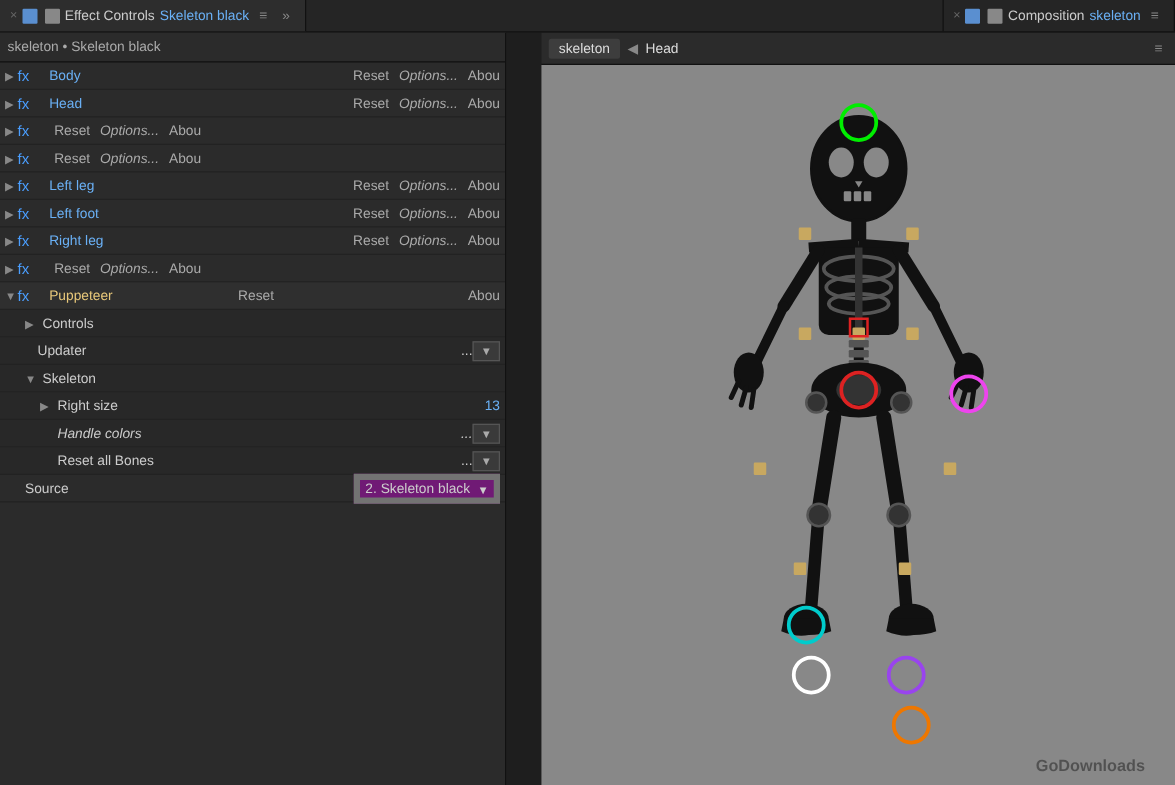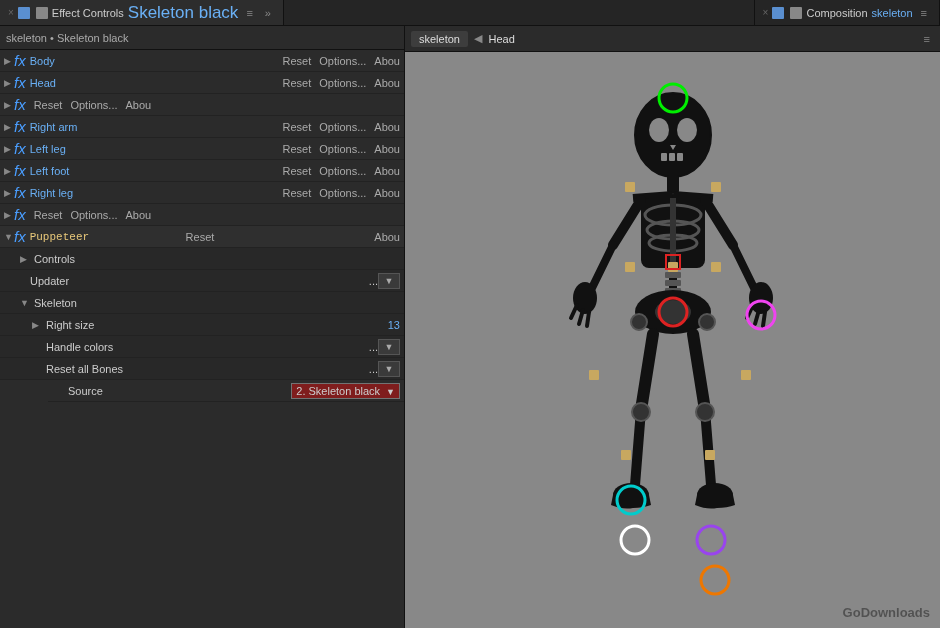--- a/index.html
+++ b/index.html
@@ -57,20 +57,21 @@
       color: #888;
       cursor: pointer;
       padding: 0 4px;
     }
 
     
     .main-layout {
       display: flex;
       flex: 1;
       overflow: hidden;
+      gap: 28px;
     }
 
     
     .left-panel {
       width: 405px;
       background: #2b2b2b;
       display: flex;
       flex-direction: column;
       border-right: 1px solid #111;
       overflow: hidden;
@@ -104,49 +105,48 @@
     }
 
     .expand-arrow {
       width: 10px;
       font-size: 9px;
       color: #888;
       flex-shrink: 0;
     }
     .fx-badge {
       color: #4a9eff;
-      font-style: italic;
-      font-size: 15px;
-      margin-right: 4px;
+      font-size: 12px;
+      margin-right: 16px;
       flex-shrink: 0;
     }
     .effect-name {
       flex: 1;
       font-size: 11px;
       color: #6ab0f5;
       white-space: nowrap;
       overflow: hidden;
     }
     .effect-name.puppeteer {
       color: #e8c87a;
-      font-family: Liberation Mono, monospace;
     }
     .reset-btn {
       color: #aaa;
       font-size: 11px;
       padding: 0 4px;
       cursor: pointer;
       flex-shrink: 0;
     }
     .options-btn {
       color: #aaa;
       font-size: 11px;
       padding: 0 4px;
       cursor: pointer;
       flex-shrink: 0;
+      font-style: italic;
     }
     .about-btn {
       color: #aaa;
       font-size: 11px;
       padding: 0 4px;
       cursor: pointer;
       flex-shrink: 0;
       overflow: hidden;
       white-space: nowrap;
     }
@@ -195,33 +195,32 @@
       font-size: 11px;
       color: #ccc;
     }
 
     .source-row {
       display: flex;
       align-items: center;
       height: 22px;
       border-bottom: 1px solid #222;
       padding-left: 4px;
-      margin-left: 48px;
     }
     .source-label {
       flex: 1;
       font-size: 11px;
       color: #ccc;
       padding-left: 16px;
     }
     .source-dropdown {
       display: flex;
       align-items: flex-end;
-      background: #7f1d1d;
-      border: 1px solid #737373;
+      background: #701a75;
+      border: 5px solid #737373;
       padding: 1px 4px;
       font-size: 11px;
       color: #ccc;
       cursor: pointer;
       margin-right: 4px;
     }
 
     
     .right-panel {
       flex: 1;
@@ -278,21 +277,21 @@
       display: flex;
       align-items: center;
       justify-content: center;
       overflow: hidden;
     }
 
     
     .watermark {
       position: absolute;
       bottom: 8px;
-      right: 10px;
+      right: 24px;
       font-size: 13px;
       color: rgba(0,0,0,0.4);
       font-weight: bold;
       margin-top: 36px;
     }
 
     .ellipsis-value {
       color: #ccc;
       font-size: 11px;
     }
@@ -300,21 +299,21 @@
 </head>
 <body>
 
 <div class="tab-bar">
 
   <div class="tab active">
     <span class="tab-close">×</span>
     <span style="width:12px;height:12px;background:#5a8fd0;display:inline-block;border-radius:1px;"></span>
     <span style="width:12px;height:12px;background:#888;display:inline-block;border-radius:1px;margin-left:2px;"></span>
     <span style="font-size:11px;color:#ccc;">Effect Controls</span>
-    <span class="tab-title-blue" style="font-size:17px;">Skeleton black</span>
+    <span class="tab-title-blue" style="font-size:11px;">Skeleton black</span>
     <span class="tab-menu-btn">≡</span>
     <span class="tab-expand-btn">»</span>
   </div>
 
   <div class="tab" style="margin-left:auto;border-left:1px solid #111;">
     <span class="tab-close">×</span>
     <span style="width:12px;height:12px;background:#5a8fd0;display:inline-block;border-radius:1px;"></span>
     <span style="width:12px;height:12px;background:#888;display:inline-block;border-radius:1px;margin-left:2px;"></span>
     <span style="font-size:11px;color:#ccc;">Composition</span>
     <span class="tab-title-blue" style="font-size:11px;">skeleton</span>
@@ -353,21 +352,20 @@
         <span class="expand-arrow">▶</span>
         <span class="fx-badge">fx</span>
         <span class="reset-btn">Reset</span>
         <span class="options-btn">Options...</span>
         <span class="about-btn">Abou</span>
       </div>
 
       <div class="effect-row">
         <span class="expand-arrow">▶</span>
         <span class="fx-badge">fx</span>
-        <span class="effect-name">Right arm</span>
         <span class="reset-btn">Reset</span>
         <span class="options-btn">Options...</span>
         <span class="about-btn">Abou</span>
       </div>
 
       <div class="effect-row">
         <span class="expand-arrow">▶</span>
         <span class="fx-badge">fx</span>
         <span class="effect-name">Left leg</span>
         <span class="reset-btn">Reset</span>
@@ -426,21 +424,21 @@
         <span class="expand-arrow" style="margin-right:4px;">▼</span>
         <span class="sub-label options-label">Skeleton</span>
       </div>
 
       <div class="sub-row sub-section" style="padding-left:32px;">
         <span class="expand-arrow" style="margin-right:4px;">▶</span>
         <span class="sub-label">Right size</span>
         <span class="handle-size-value">13</span>
       </div>
 
-      <div class="sub-row sub-section" style="padding-left:32px;">
+      <div class="sub-row sub-section" style="padding-left:32px;font-style:italic;">
         <span style="width:14px;"></span>
         <span class="sub-label">Handle colors</span>
         <span class="ellipsis-value">...</span>
         <div class="dropdown-btn">▼</div>
       </div>
 
       <div class="sub-row sub-section" style="padding-left:32px;">
         <span style="width:14px;"></span>
         <span class="sub-label">Reset all Bones</span>
         <span class="ellipsis-value">...</span>

